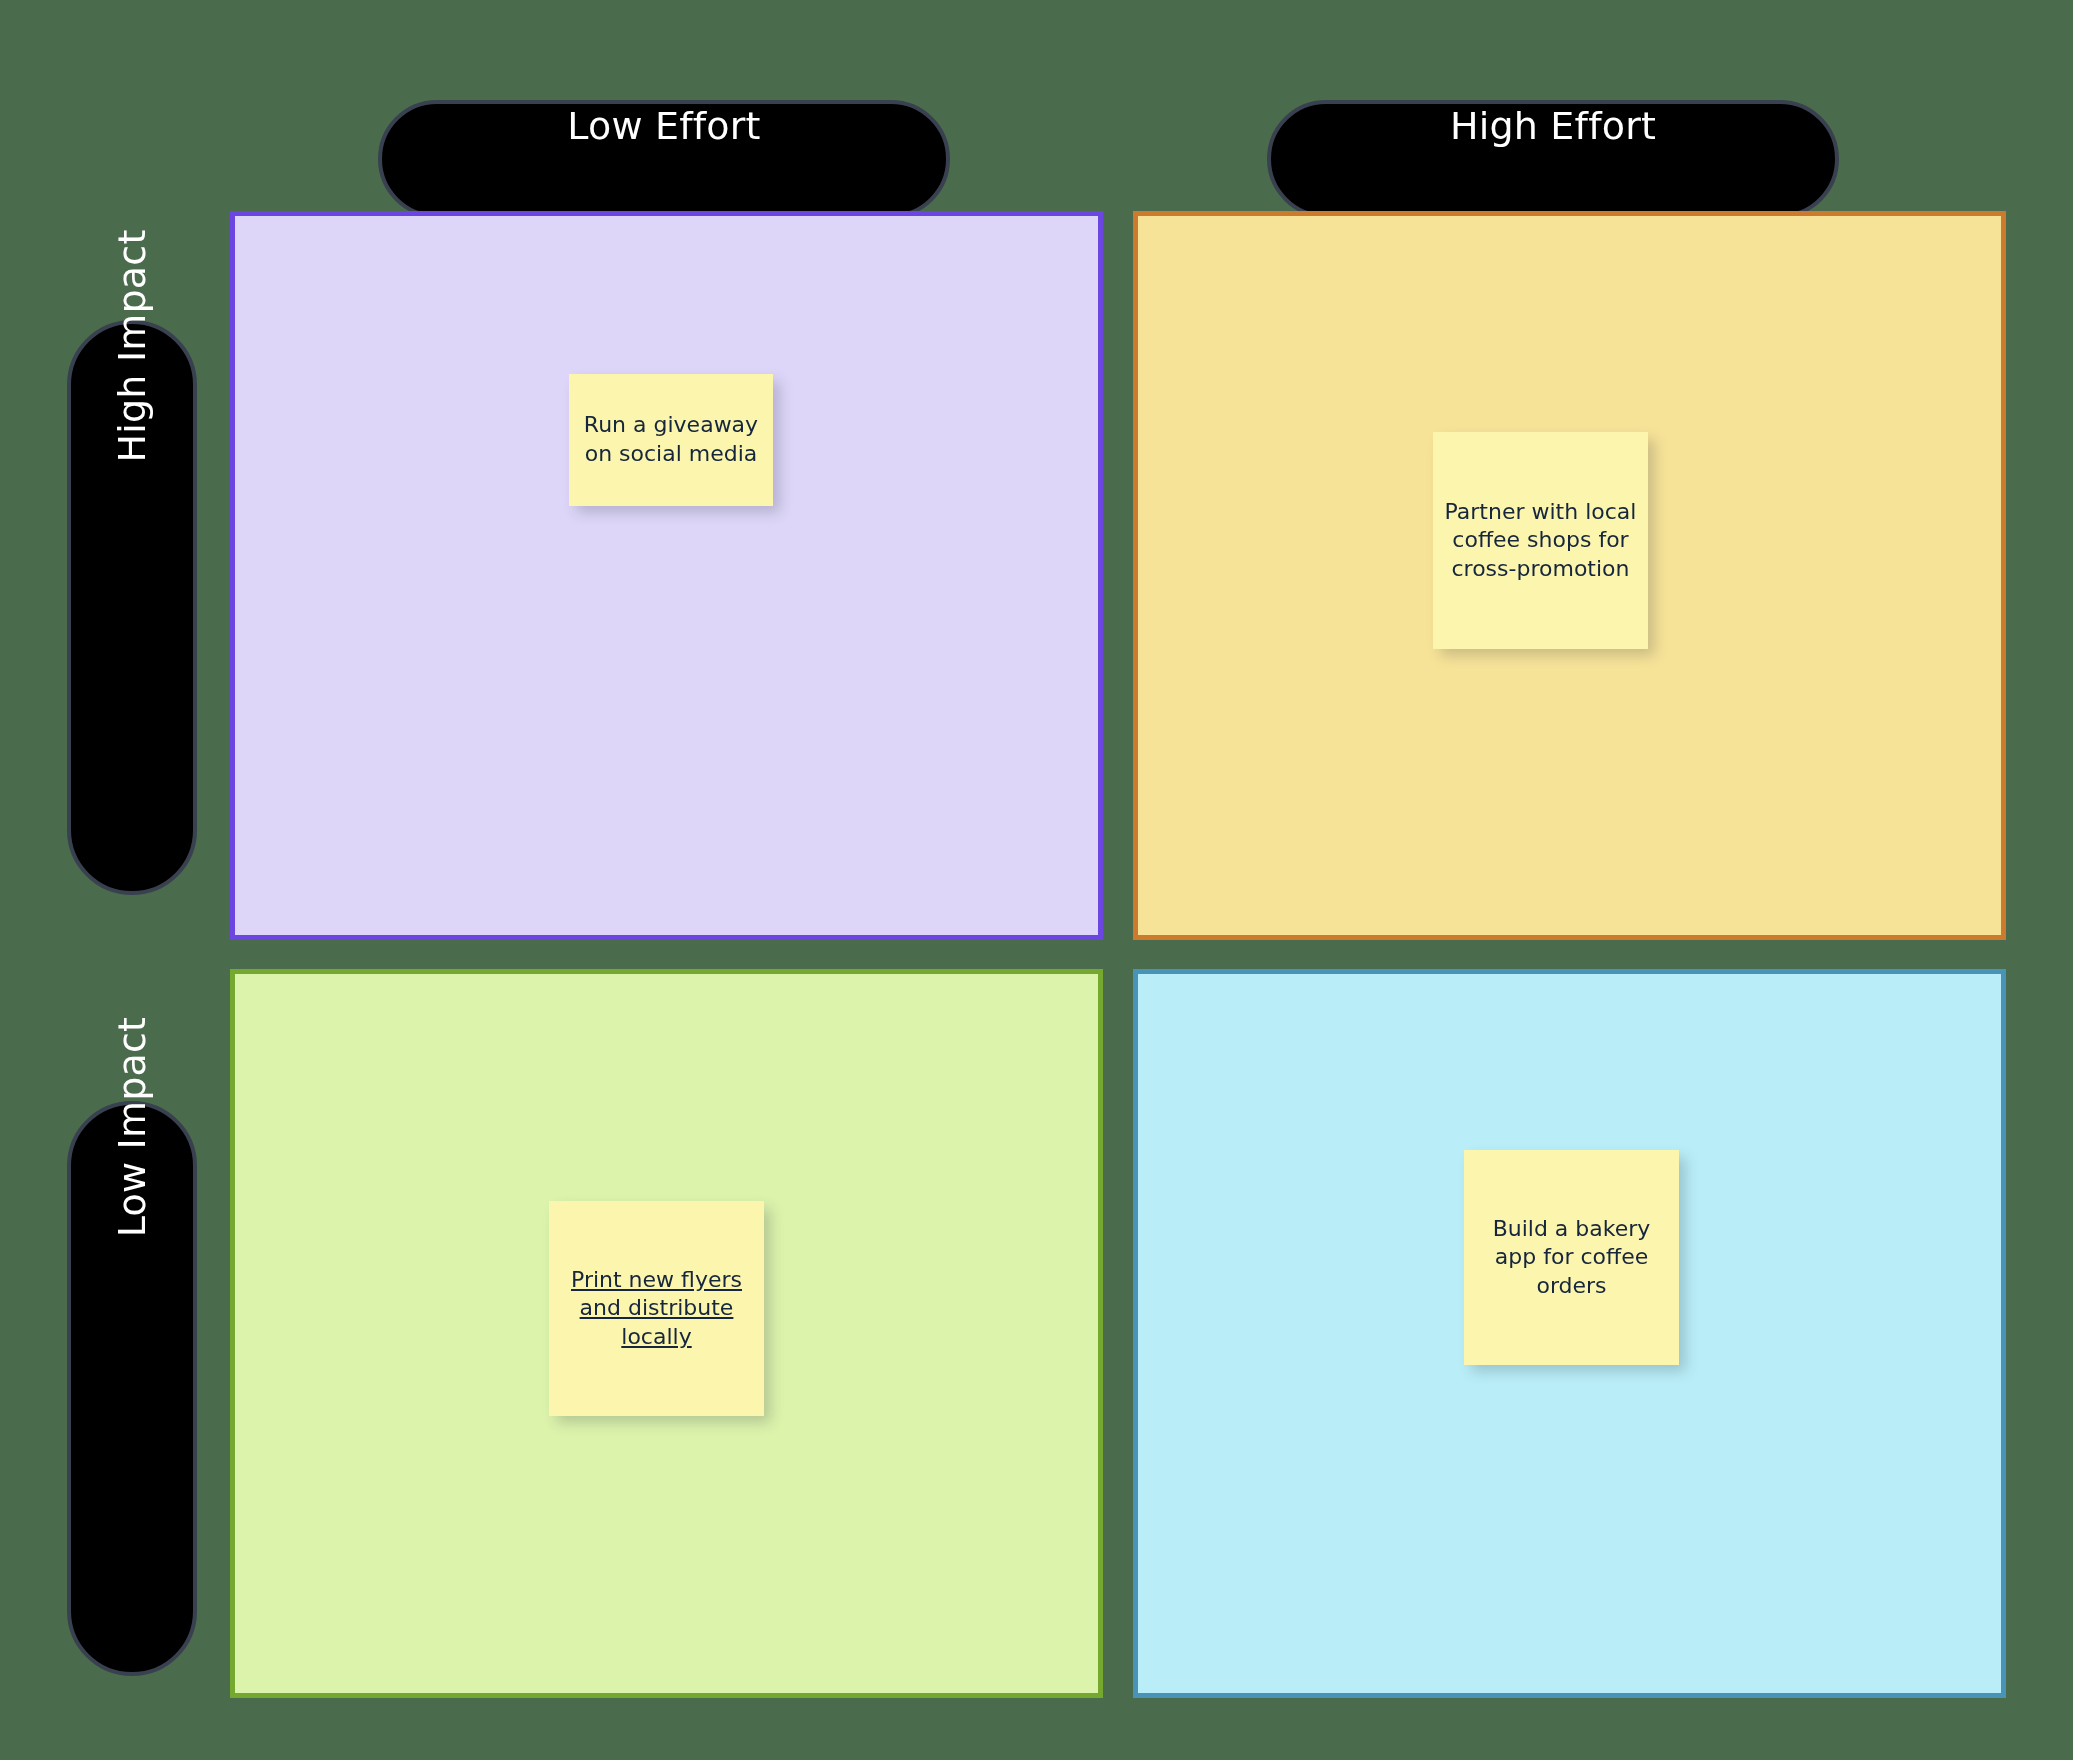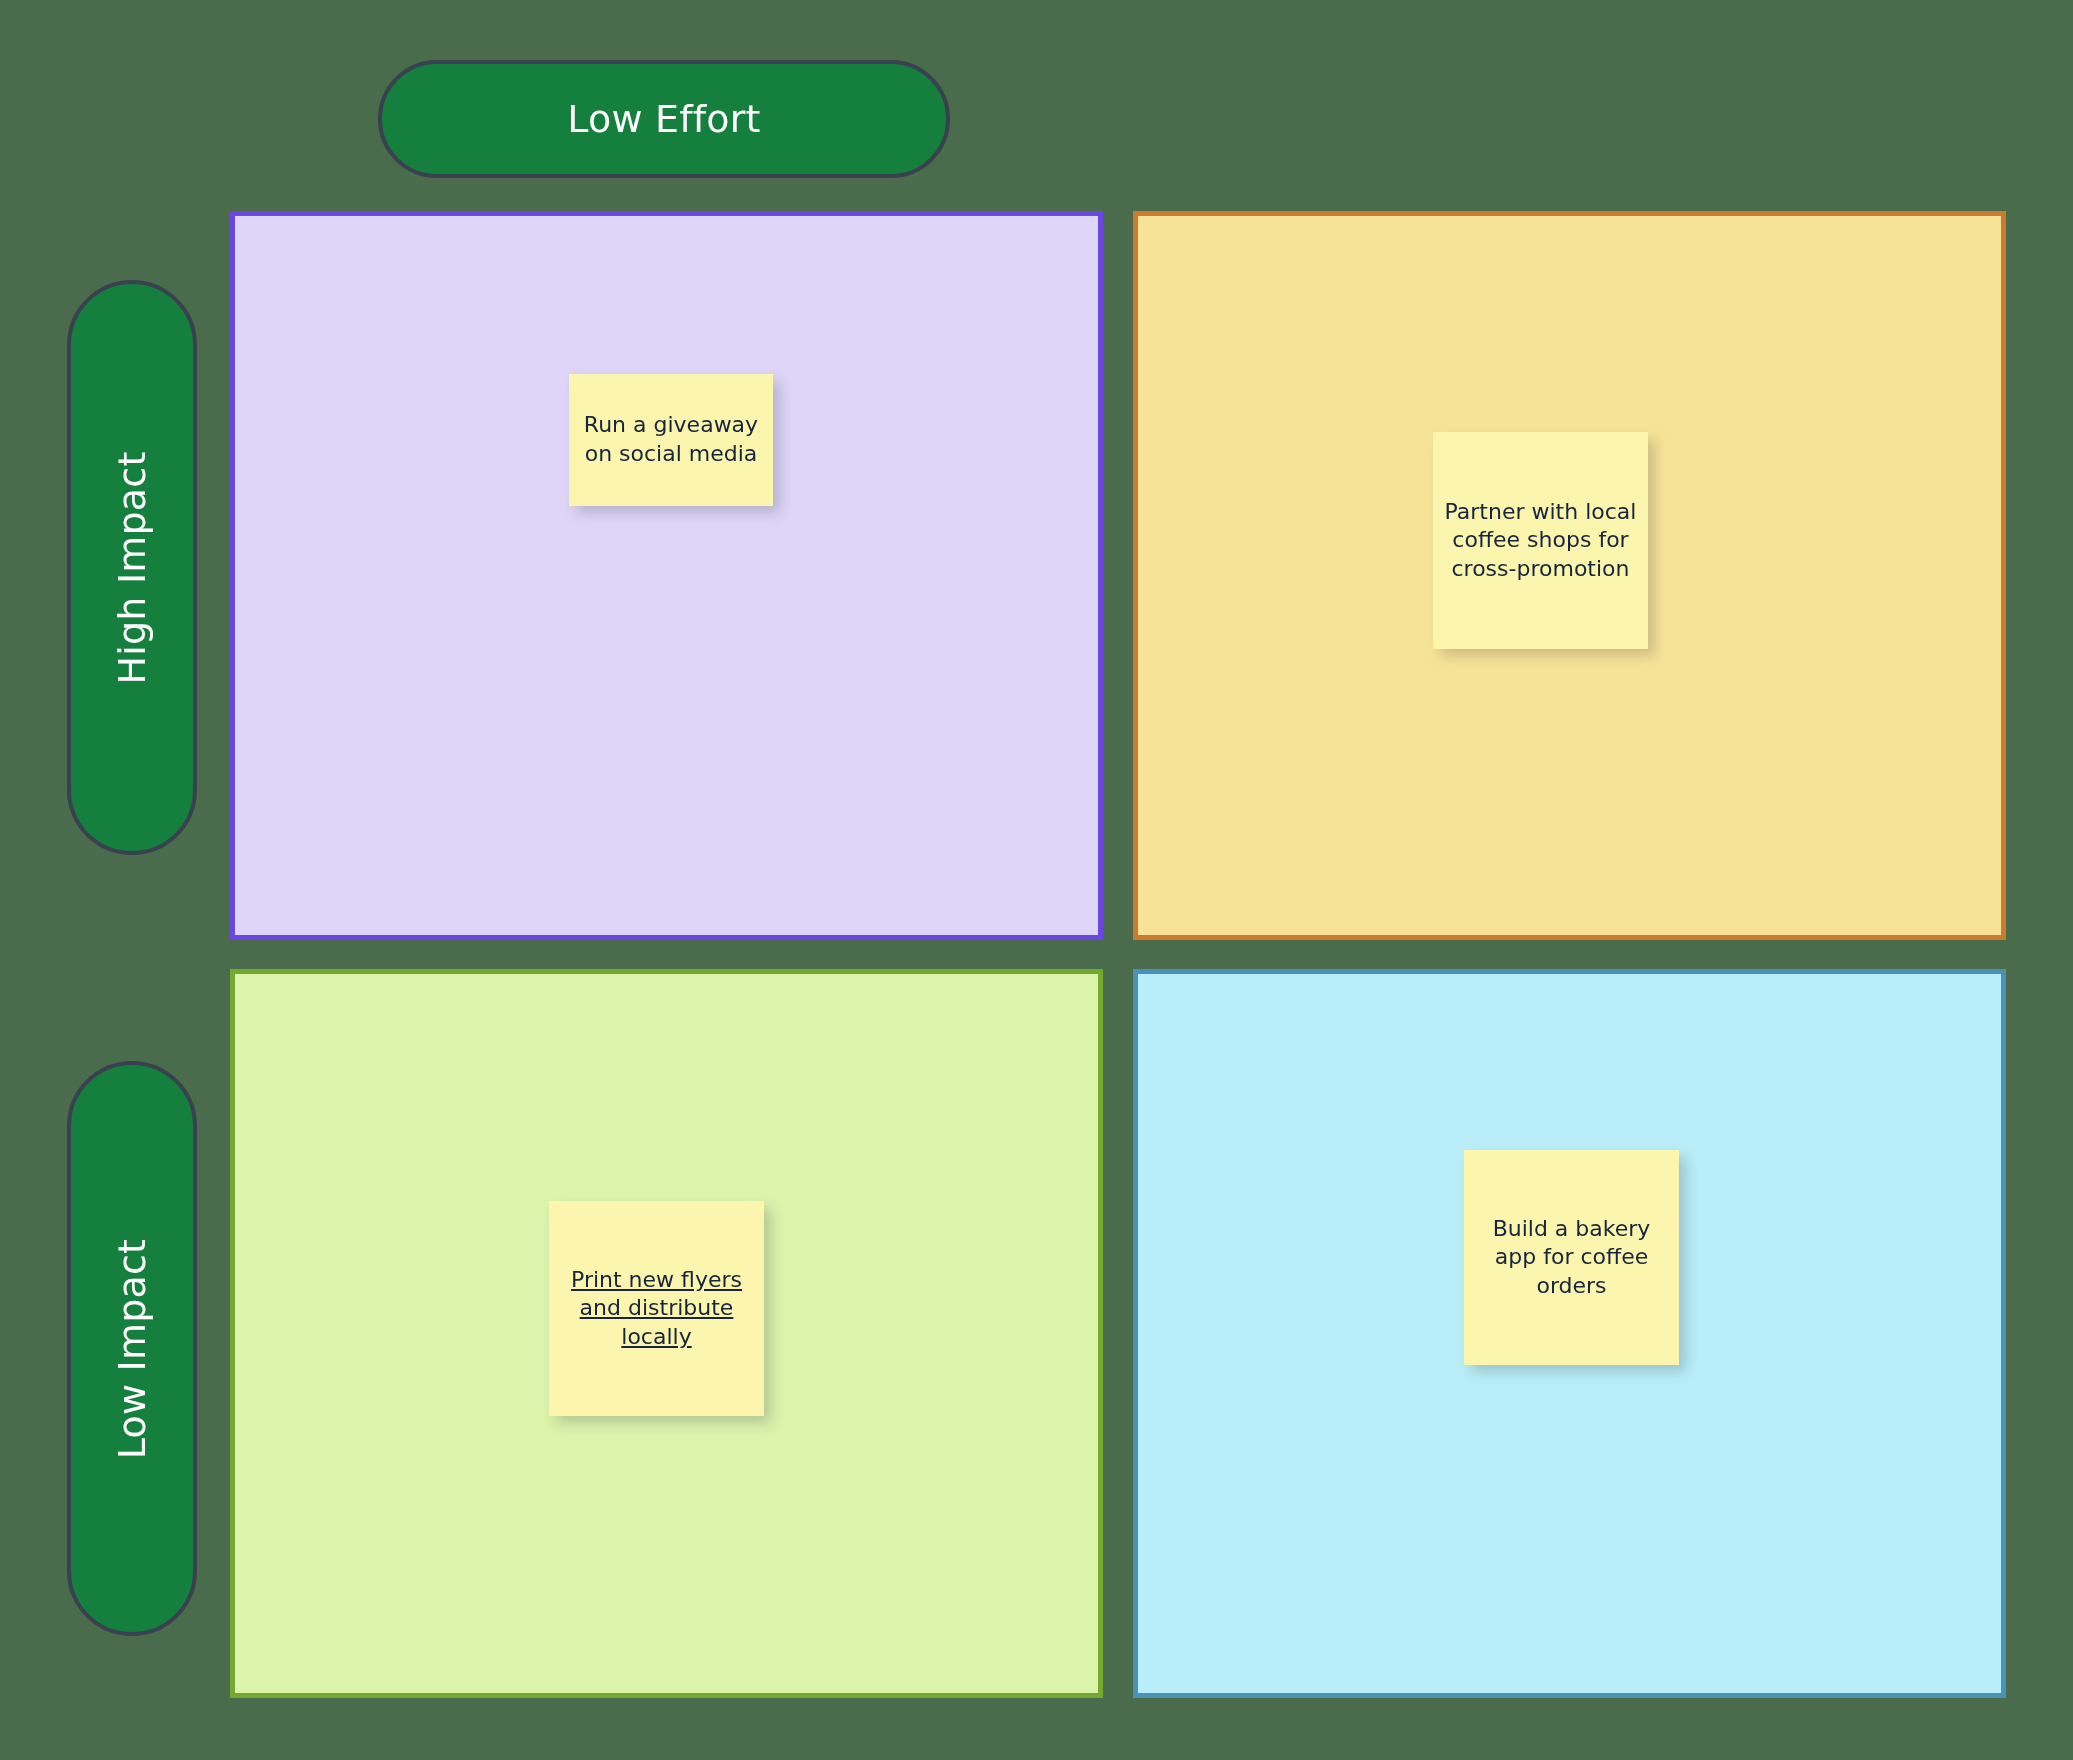--- a/index.html
+++ b/index.html
@@ -17,29 +17,30 @@
 
   #board {
     position: absolute;
     inset: 0;
     background: #4a6b4c;
   }
 
   
   .pill {
     position: absolute;
-    background: #15803d;
+    background: #000000;
     border: 4.1px solid #39404f;
     box-sizing: border-box;
     color: #ffffff;
     display: flex;
-    align-items: center;
+    align-items: flex-start;
     justify-content: center;
     text-align: center;
     letter-spacing: 0.2px;
+    margin-top: 40px;
   }
   .pill-h {
     border-radius: 59px;
     font-size: 38px;
   }
   .pill-v {
     border-radius: 66px;
     font-size: 38px;
   }
   .pill-v .vtext {
@@ -99,20 +100,23 @@
 </style>
 </head>
 <body>
 
 <div id="board">
 
   <div class="pill pill-h" id="pill-low-effort">
     <span>Low Effort</span>
   </div>
 
+  <div class="pill pill-h" id="pill-high-effort">
+    <span>High Effort</span>
+  </div>
 
   <div class="pill pill-v" id="pill-high-impact">
     <span class="vtext">High Impact</span>
   </div>
 
   <div class="pill pill-v" id="pill-low-impact">
     <span class="vtext">Low Impact</span>
   </div>
 
   <div class="quadrant" id="quad-high-impact-low-effort"></div>

